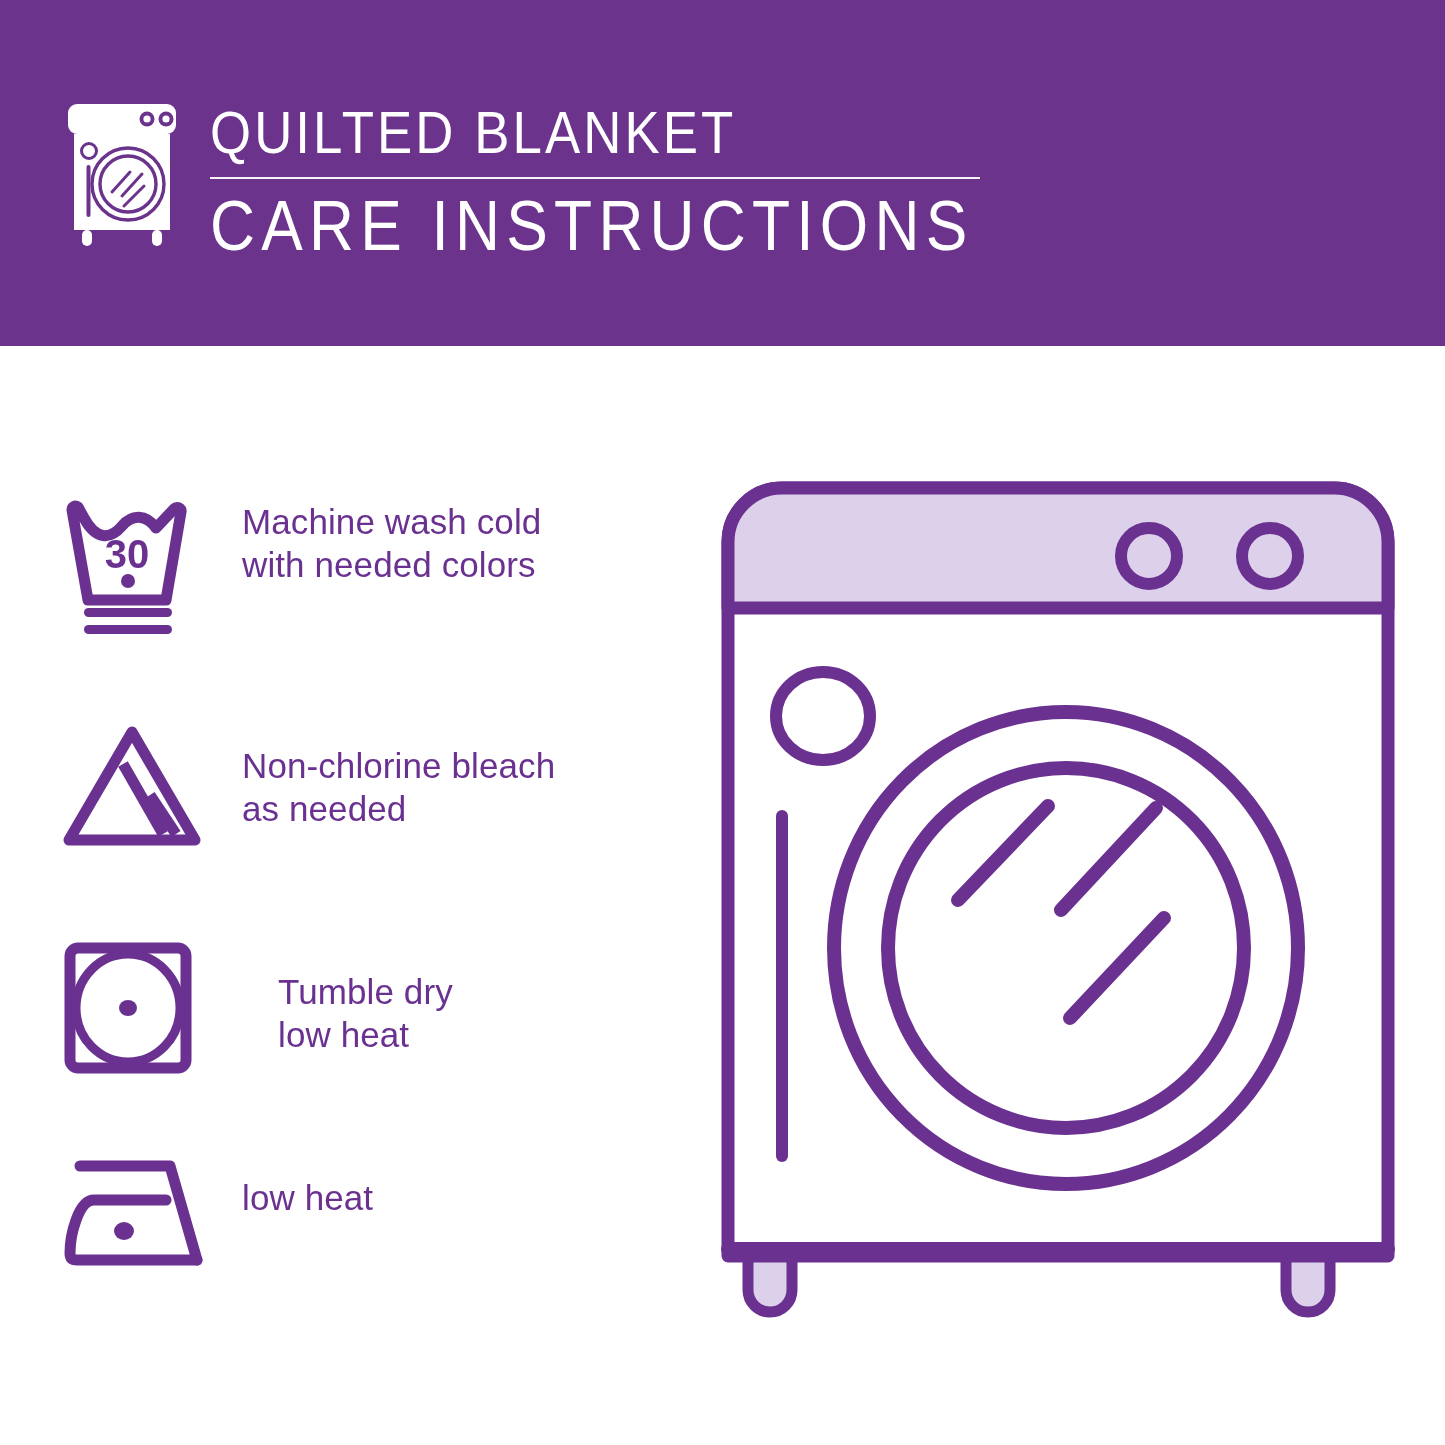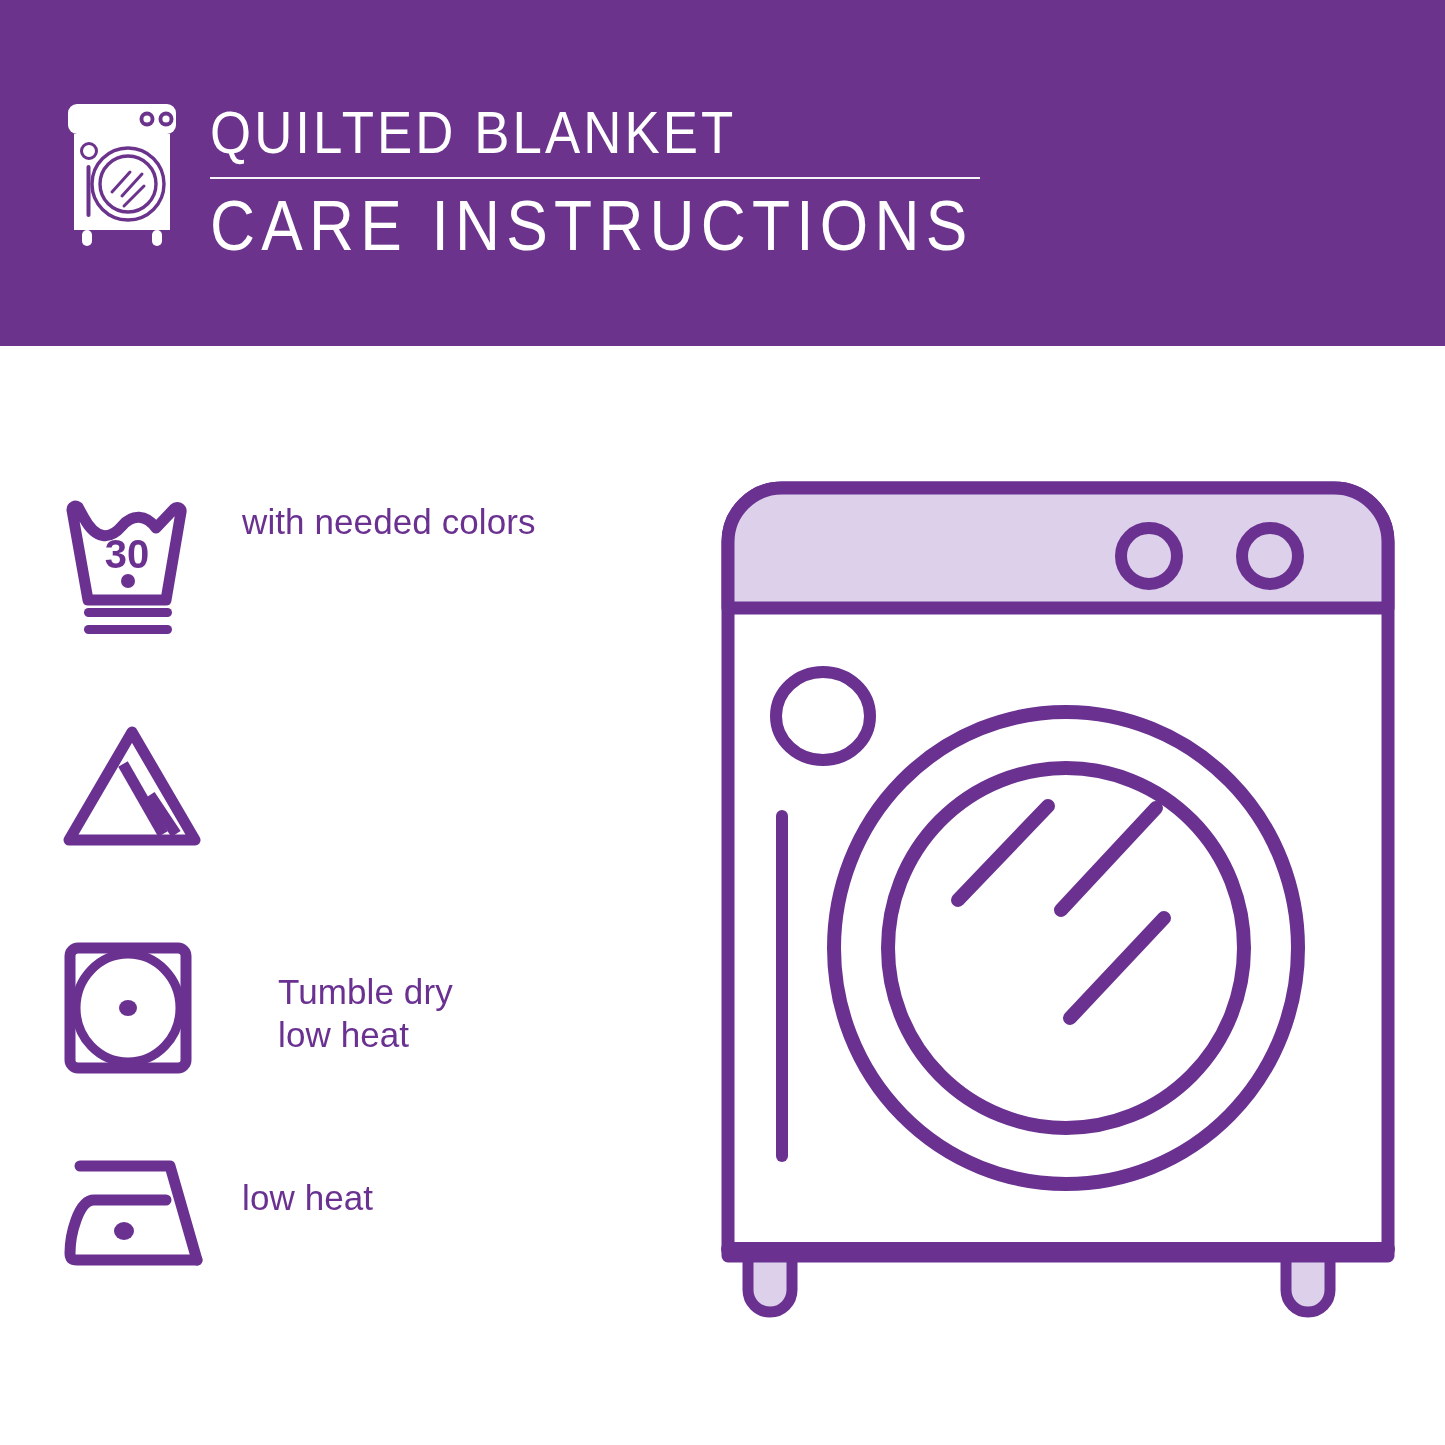--- a/index.html
+++ b/index.html
@@ -162,33 +162,38 @@
 
         <text x="65" y="72" fill="#6A3191" font-family="'Liberation Sans', sans-serif" font-size="40" font-weight="bold" text-anchor="middle">30</text>
 
         <circle cx="66" cy="85" r="7" fill="#6A3191"></circle>
 
         <rect x="22" y="112" width="88" height="9" rx="4.5" fill="#6A3191"></rect>
         <rect x="22" y="129" width="88" height="9" rx="4.5" fill="#6A3191"></rect>
       </svg>
     </div>
     <div class="care-text">
+      <div>Machine wash cold</div>
       <div>with needed colors</div>
     </div>
   </div>
 
   <div class="care-row" id="row-bleach">
     <div class="care-symbol">
       <svg viewBox="0 0 148 130" width="148" height="130" aria-hidden="true">
 
         <path d="M70 10 L133 118 L7 118 Z" fill="none" stroke="#6A3191" stroke-width="11" stroke-linejoin="round"></path>
 
         <line x1="61" y1="42" x2="101" y2="112" stroke="#6A3191" stroke-width="11" stroke-linecap="butt"></line>
         <line x1="88" y1="73" x2="114" y2="112" stroke="#6A3191" stroke-width="11" stroke-linecap="butt"></line>
       </svg>
+    </div>
+    <div class="care-text">
+      <div>Non-chlorine bleach</div>
+      <div>as needed</div>
     </div>
   </div>
 
   <div class="care-row" id="row-dry">
     <div class="care-symbol">
       <svg viewBox="0 0 132 136" width="132" height="136" aria-hidden="true">
         <rect x="8" y="8" width="116" height="120" rx="8" fill="none" stroke="#6A3191" stroke-width="11"></rect>
         <ellipse cx="66" cy="68" rx="52" ry="54" fill="none" stroke="#6A3191" stroke-width="9"></ellipse>
         <ellipse cx="66" cy="68" rx="9" ry="8" fill="#6A3191"></ellipse>
       </svg>

